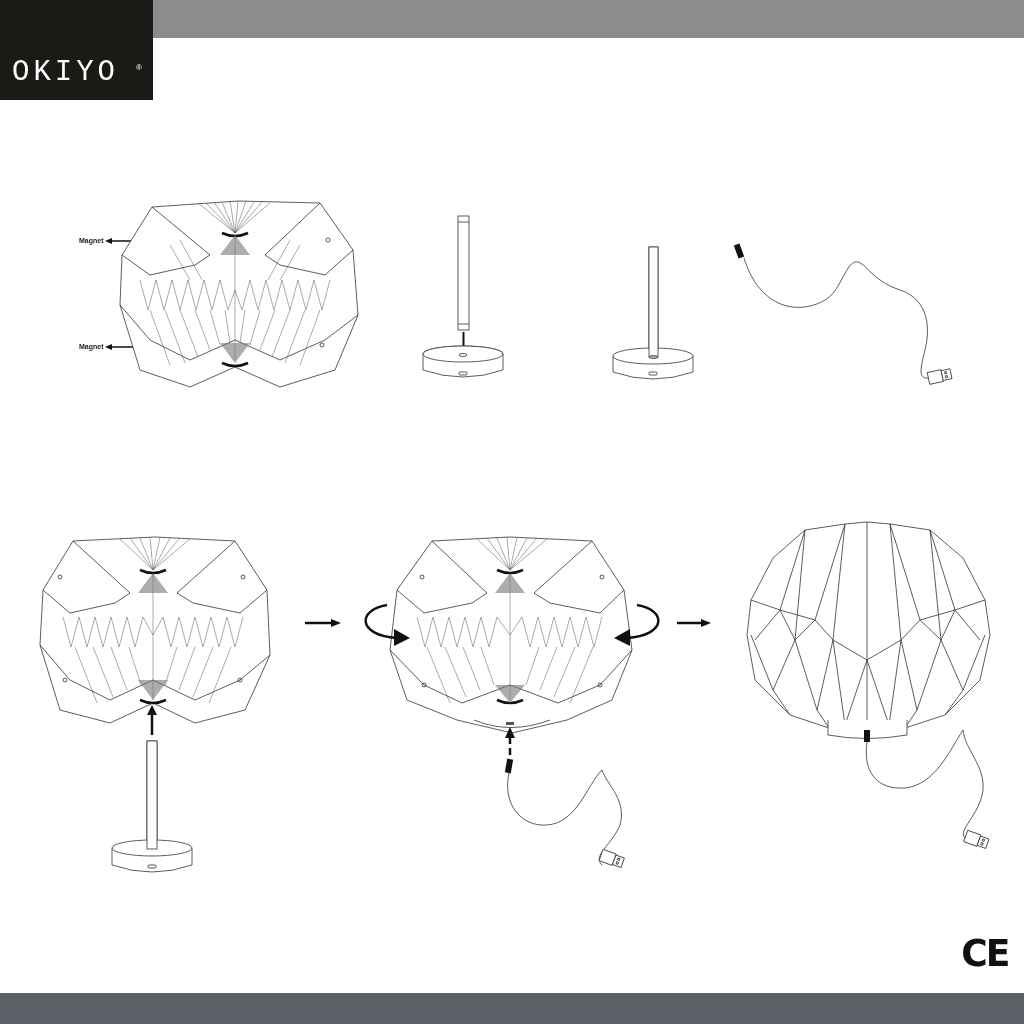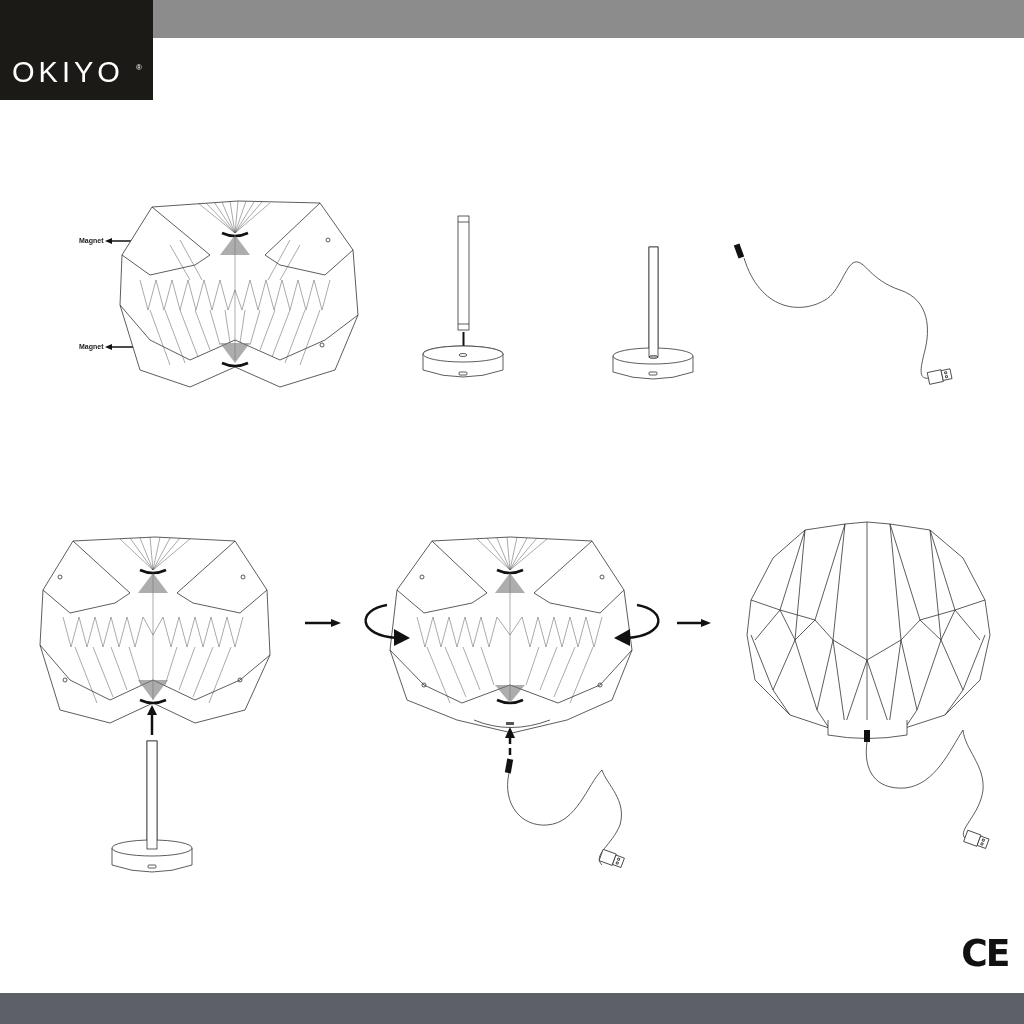--- a/index.html
+++ b/index.html
@@ -1,20 +1,20 @@
 <!DOCTYPE html>
 <html><head>
 <meta charset="utf-8">
 <style>
   html, body { margin:0; padding:0; background:#ffffff; }
   body { width:1024px; height:1024px; position:relative; overflow:hidden;
          font-family:"Liberation Sans", sans-serif; color:#1a1a1a; }
   .logo-block { position:absolute; left:0; top:0; width:153px; height:100px; background:#1b1a17; }
   .logo-text { position:absolute; left:12px; top:58px; color:#ffffff; font-size:29px; letter-spacing:4px;
-               font-family:Liberation Sans, sans-serif; font-weight:300; line-height:1; }
+               font-family:Liberation Mono, monospace; font-weight:300; line-height:1; }
   .logo-reg { position:absolute; left:136px; top:64px; color:#ffffff; font-size:8px; line-height:1; }
   .top-bar { position:absolute; left:153px; top:0; width:871px; height:38px; background:#8c8c8c; }
   .bottom-bar { position:absolute; left:0; top:993px; width:1024px; height:31px; background:#5d6066; }
   .ce-mark { position:absolute; left:960px; top:934px; font-size:38px; font-weight:bold; letter-spacing:-2px;
              font-family:"DejaVu Sans", sans-serif; color:#111; line-height:1; transform:scaleX(0.95); }
   .fig { position:absolute; }
   .fig svg { display:block; overflow:visible; }
   .label { position:absolute; font-size:7px; font-weight:bold; color:#222; font-family:"Liberation Sans", sans-serif; }
   .stroke { fill:none; stroke:#333; stroke-width:0.8; }
   .paper { fill:#fff; stroke:#333; stroke-width:0.8; }

